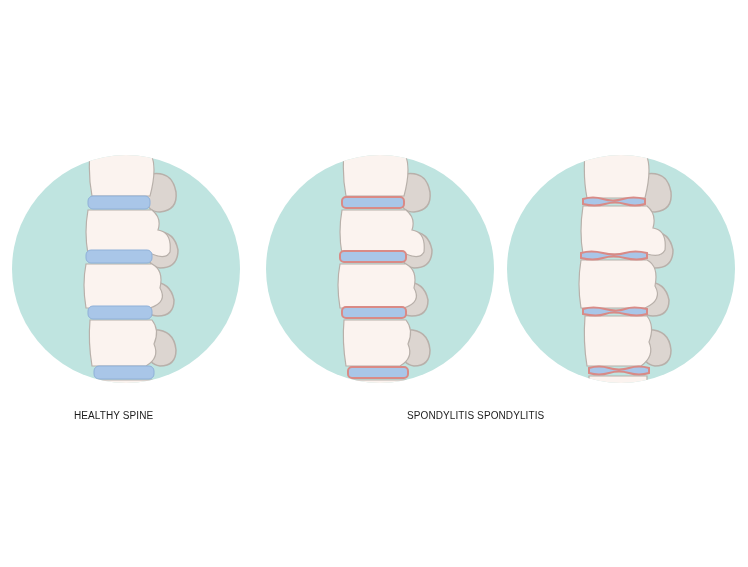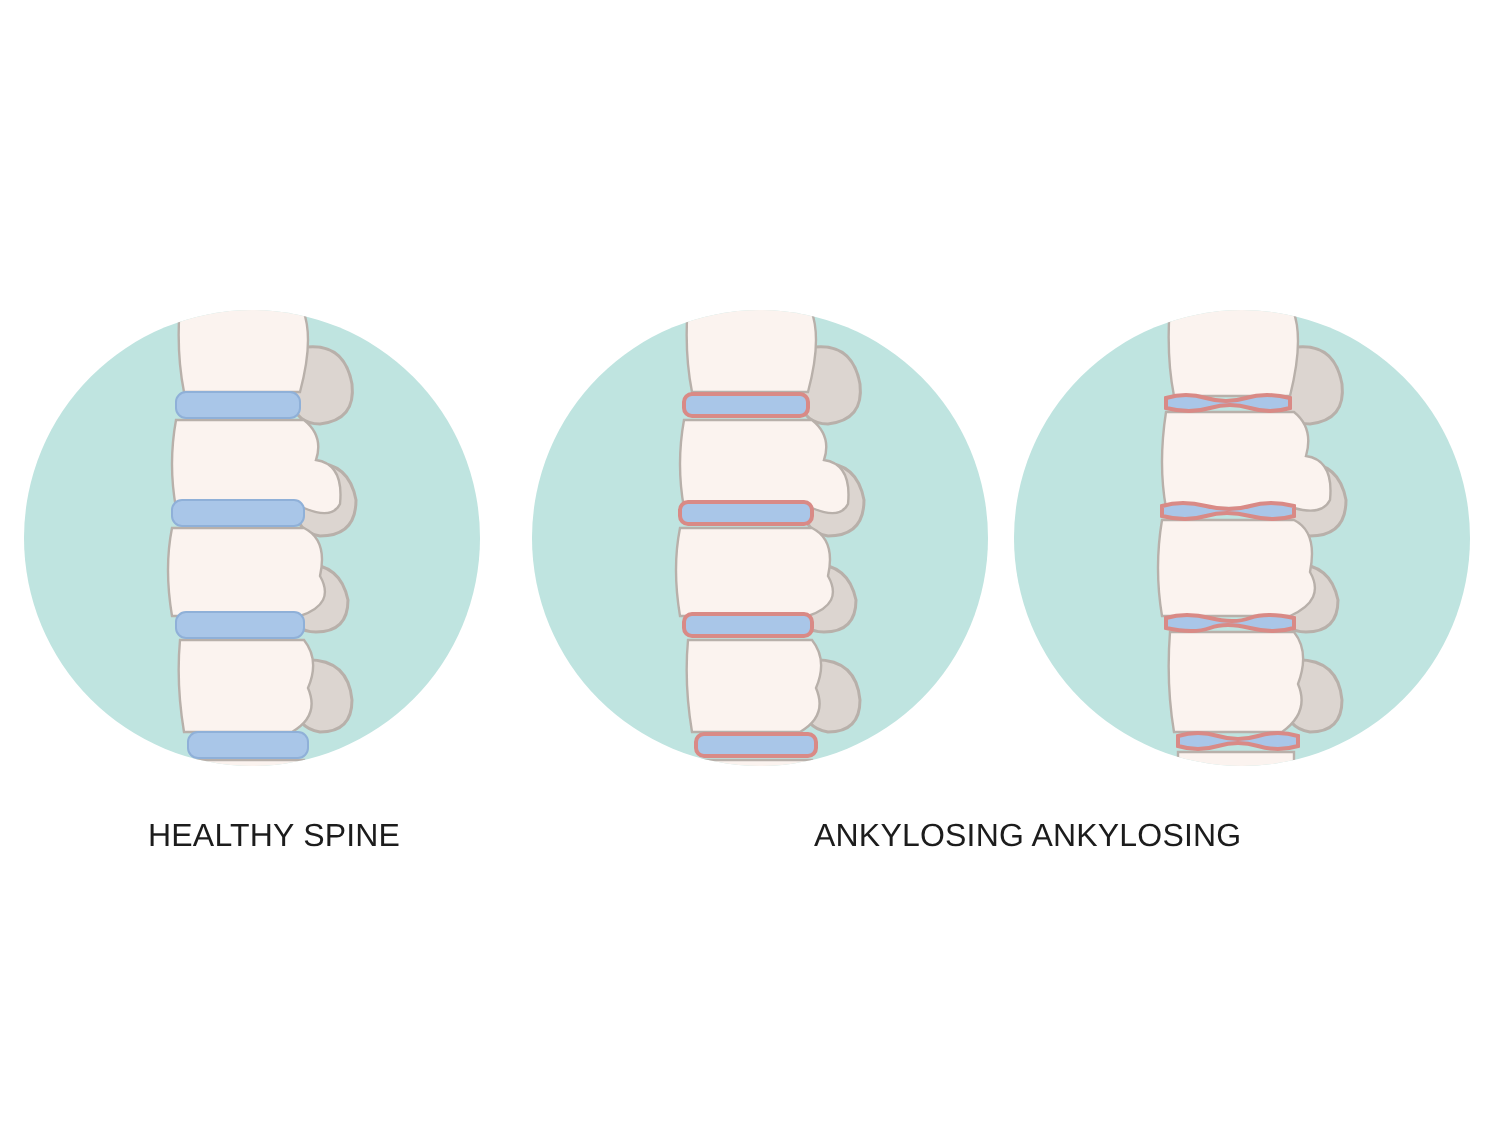--- a/index.html
+++ b/index.html
@@ -1,19 +1,19 @@
 <!DOCTYPE html>
 <html><head>
 <meta charset="utf-8">
 <style>
   html,body{margin:0;padding:0;background:#ffffff;}
   body{width:748px;height:567px;position:relative;overflow:hidden;font-family:"Liberation Sans",sans-serif;}
   .panel{position:absolute;top:152px;width:232px;height:234px;}
   .panel svg{width:100%;height:100%;display:block;}
-  .label{position:absolute;top:410px;font-size:16px;color:#1c1c1c;letter-spacing:0.1px;white-space:nowrap;}
+  .label{position:absolute;top:410px;font-size:10px;color:#1c1c1c;letter-spacing:0.1px;white-space:nowrap;}
 </style>
 </head>
 <body>
 
 <div class="panel" style="left:10px;">
   <svg viewBox="0 0 232 234">
     <defs>
         <clipPath id="c1">
           <circle cx="116" cy="117" r="114"></circle>
         </clipPath>
@@ -104,13 +104,13 @@
         <path d="M78 47 q10 -3 20 0 t20 0 t22 0 v5 q-10 3 -20 0 t-20 0 t-22 0 z"></path>
         <path d="M76 101 q10 -3 22 0 t22 0 t22 0 v5 q-10 3 -22 0 t-22 0 t-22 0 z"></path>
         <path d="M78 157 q10 -3 22 0 t20 0 t22 0 v5 q-10 3 -22 0 t-20 0 t-22 0 z"></path>
         <path d="M84 216 q10 -3 20 0 t20 0 t20 0 v5 q-10 3 -20 0 t-20 0 t-20 0 z"></path>
       </g>
     </g>
   </svg>
 </div>
 
 <div class="label" style="left:74px;">HEALTHY SPINE</div>
-<div class="label" style="left:407px;">ANKYLOSING ANKYLOSING</div>
+<div class="label" style="left:407px;">SPONDYLITIS SPONDYLITIS</div>
 
 </body></html>

